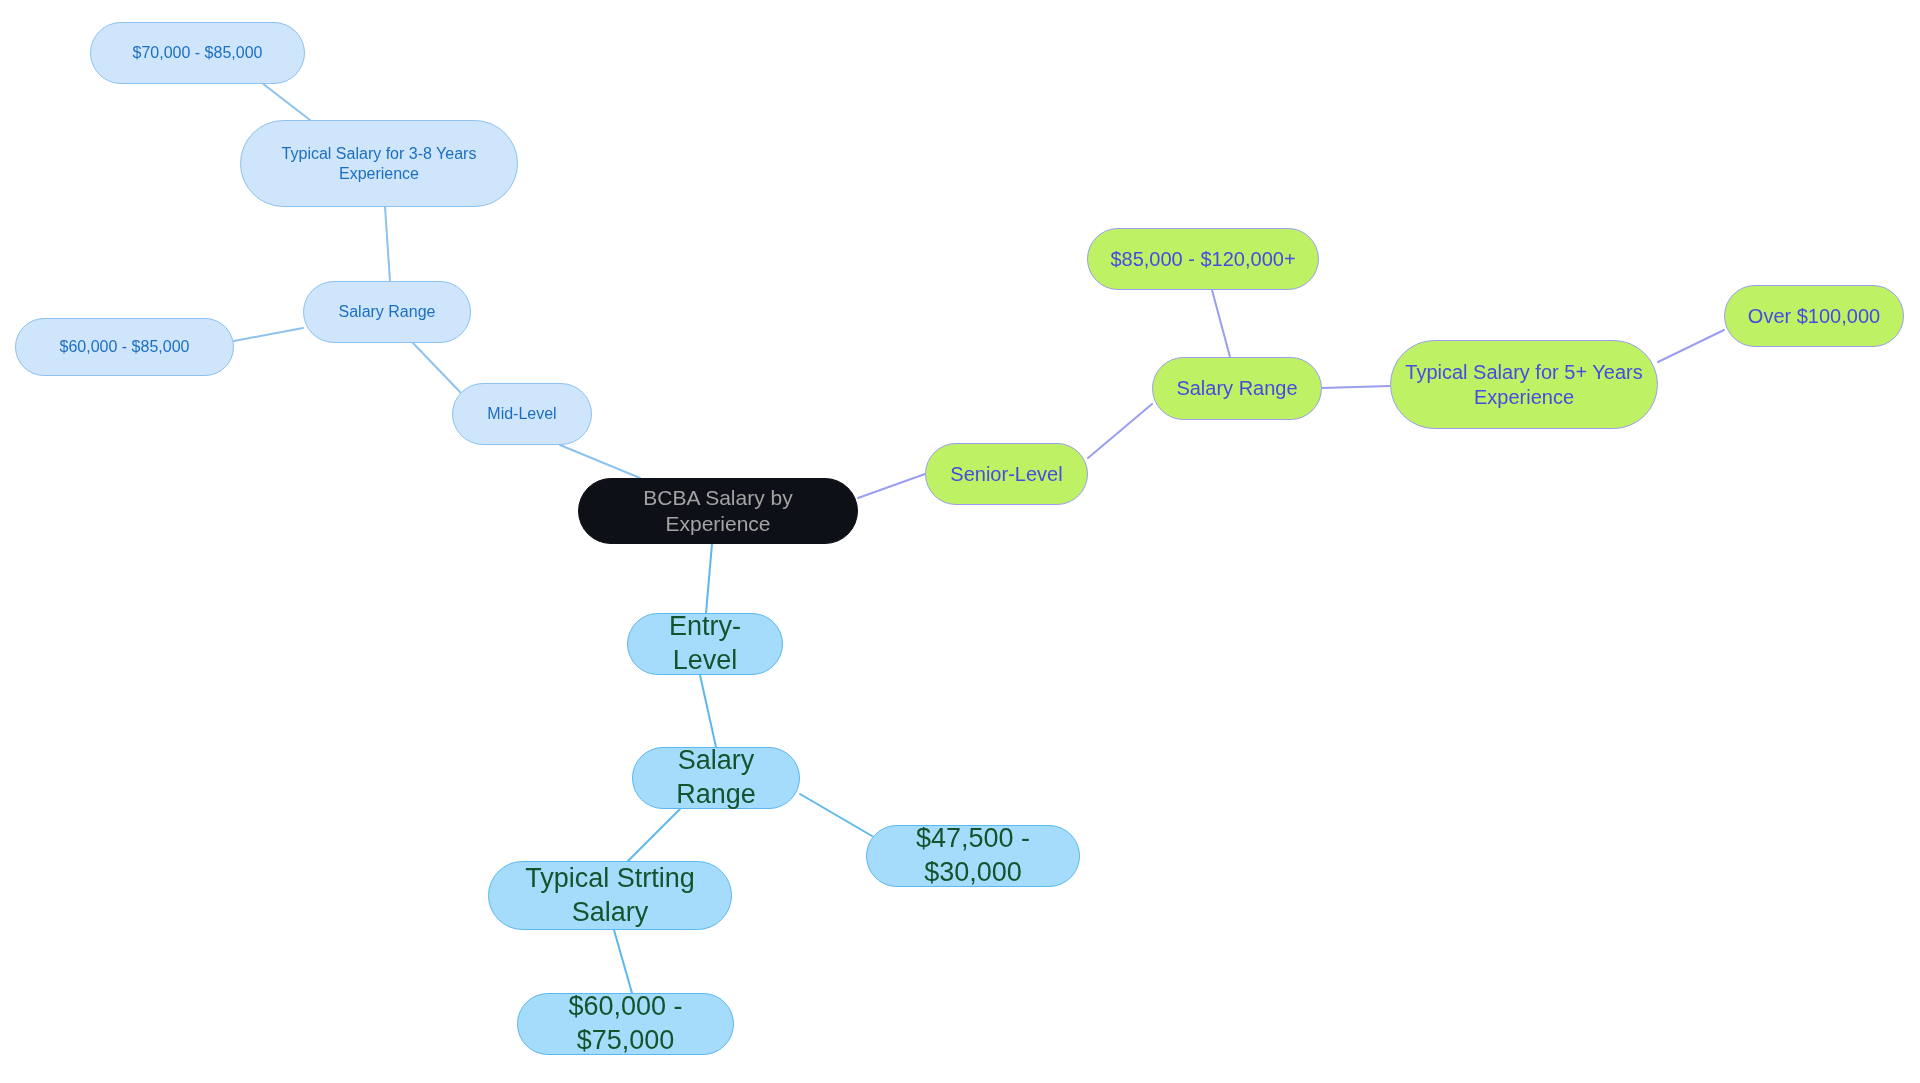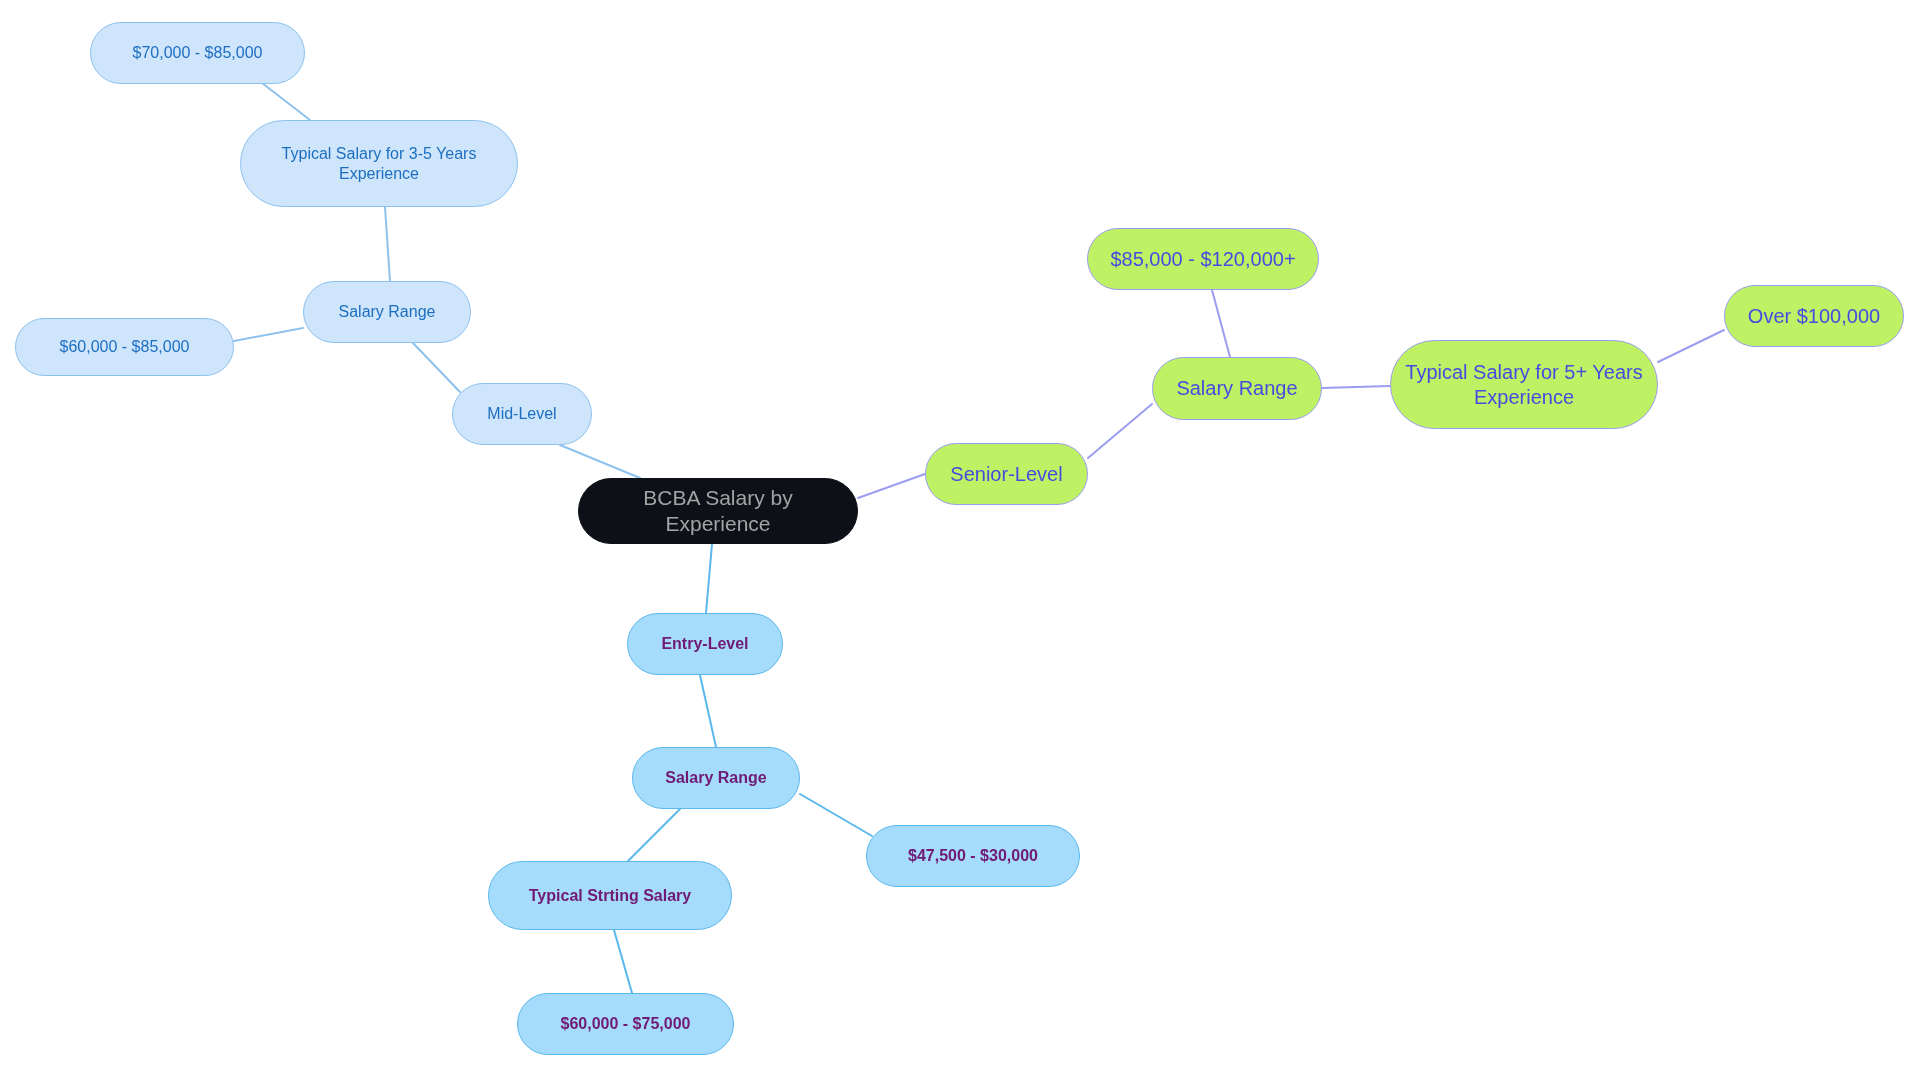--- a/index.html
+++ b/index.html
@@ -50,23 +50,22 @@
   }
   .node.blue-light {
     background: #cfe5fb;
     border-color: #8dc2ee;
     color: #1c6fc0;
     font-size: 16px;
   }
   .node.blue-sky {
     background: #a6dcfb;
     border-color: #5bb8ee;
-    color: #701a75;
-    font-size: 16px;
-    font-weight: bold;
+    color: #14532d;
+    font-size: 27px;
   }
   .node.purple {
     background: #bef264;
     border-color: #9b9ef0;
     color: #4a4ae0;
     font-size: 20px;
   }
 </style>
 </head>
 <body>
@@ -87,21 +86,21 @@
       <line x1="700" y1="675" x2="716" y2="747" stroke="#5bb8ee" stroke-width="2" stroke-linecap="round"></line>
       <line x1="800" y1="794" x2="872" y2="836" stroke="#5bb8ee" stroke-width="2" stroke-linecap="round"></line>
       <line x1="680" y1="809" x2="628" y2="861" stroke="#5bb8ee" stroke-width="2" stroke-linecap="round"></line>
       <line x1="612" y1="923" x2="632" y2="993" stroke="#5bb8ee" stroke-width="2" stroke-linecap="round"></line>
     </svg>
   <div id="nodes">
       <div class="node root" style="left: 578px; top: 478px; width: 280px; height: 66px;">BCBA Salary by Experience</div>
       <div class="node blue-light" style="left: 452px; top: 383px; width: 140px; height: 62px;">Mid-Level</div>
       <div class="node blue-light" style="left: 303px; top: 281px; width: 168px; height: 62px;">Salary Range</div>
       <div class="node blue-light" style="left: 15px; top: 318px; width: 219px; height: 58px;">$60,000 - $85,000</div>
-      <div class="node blue-light" style="left: 240px; top: 120px; width: 278px; height: 87px;">Typical Salary for 3-5 Years
+      <div class="node blue-light" style="left: 240px; top: 120px; width: 278px; height: 87px;">Typical Salary for 3-8 Years
 Experience</div>
       <div class="node blue-light" style="left: 90px; top: 22px; width: 215px; height: 62px;">$70,000 - $85,000</div>
       <div class="node purple" style="left: 925px; top: 443px; width: 163px; height: 62px;">Senior-Level</div>
       <div class="node purple" style="left: 1152px; top: 357px; width: 170px; height: 63px;">Salary Range</div>
       <div class="node purple" style="left: 1087px; top: 228px; width: 232px; height: 62px;">$85,000 - $120,000+</div>
       <div class="node purple" style="left: 1390px; top: 340px; width: 268px; height: 89px;">Typical Salary for 5+ Years
 Experience</div>
       <div class="node purple" style="left: 1724px; top: 285px; width: 180px; height: 62px;">Over $100,000</div>
       <div class="node blue-sky" style="left: 627px; top: 613px; width: 156px; height: 62px;">Entry-Level</div>
       <div class="node blue-sky" style="left: 632px; top: 747px; width: 168px; height: 62px;">Salary Range</div>

